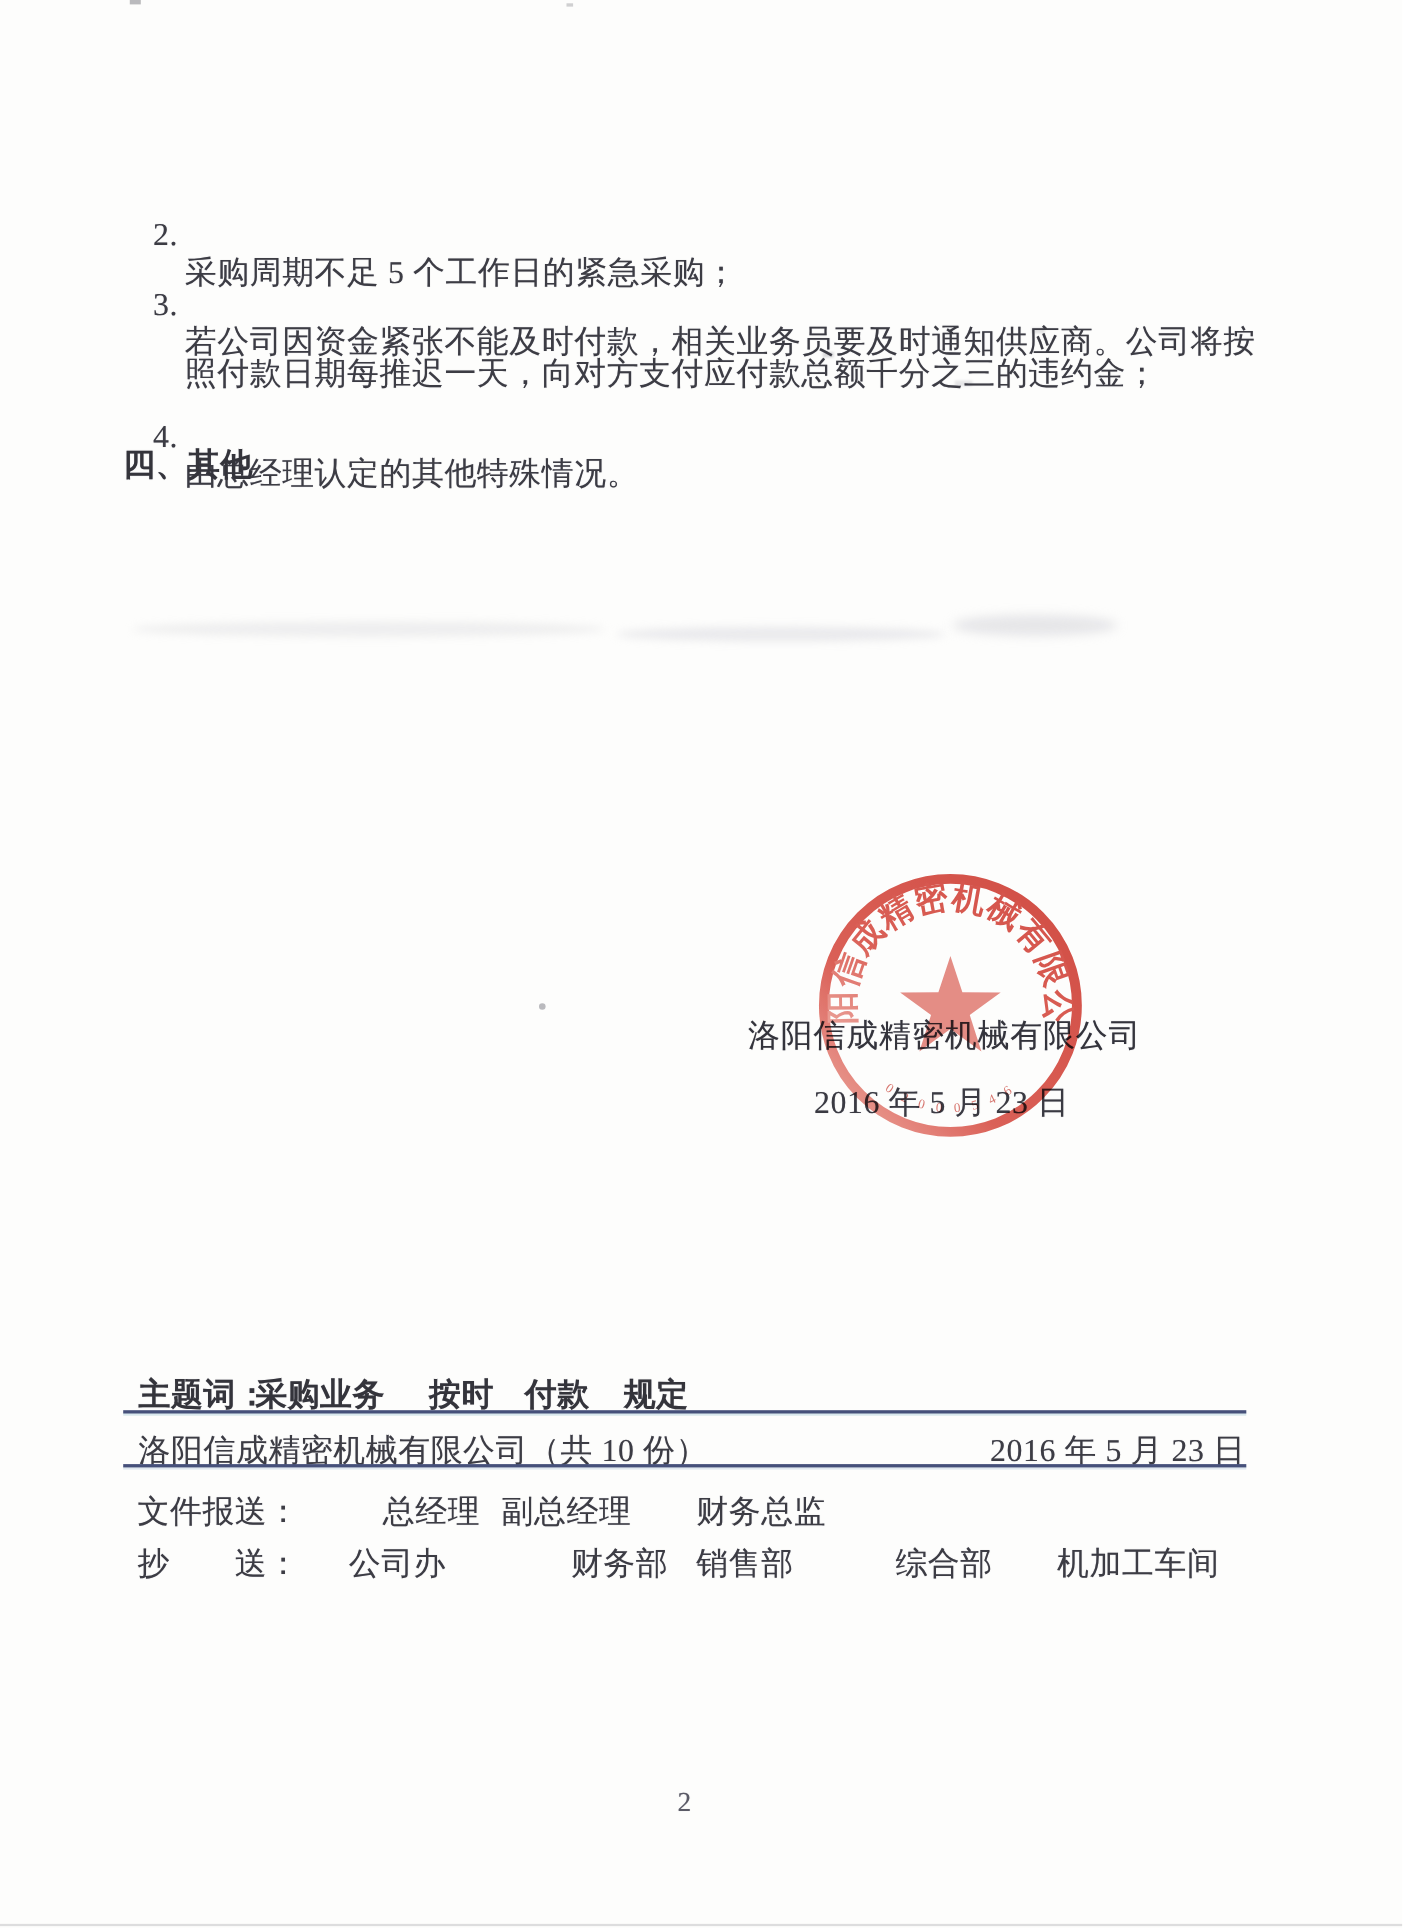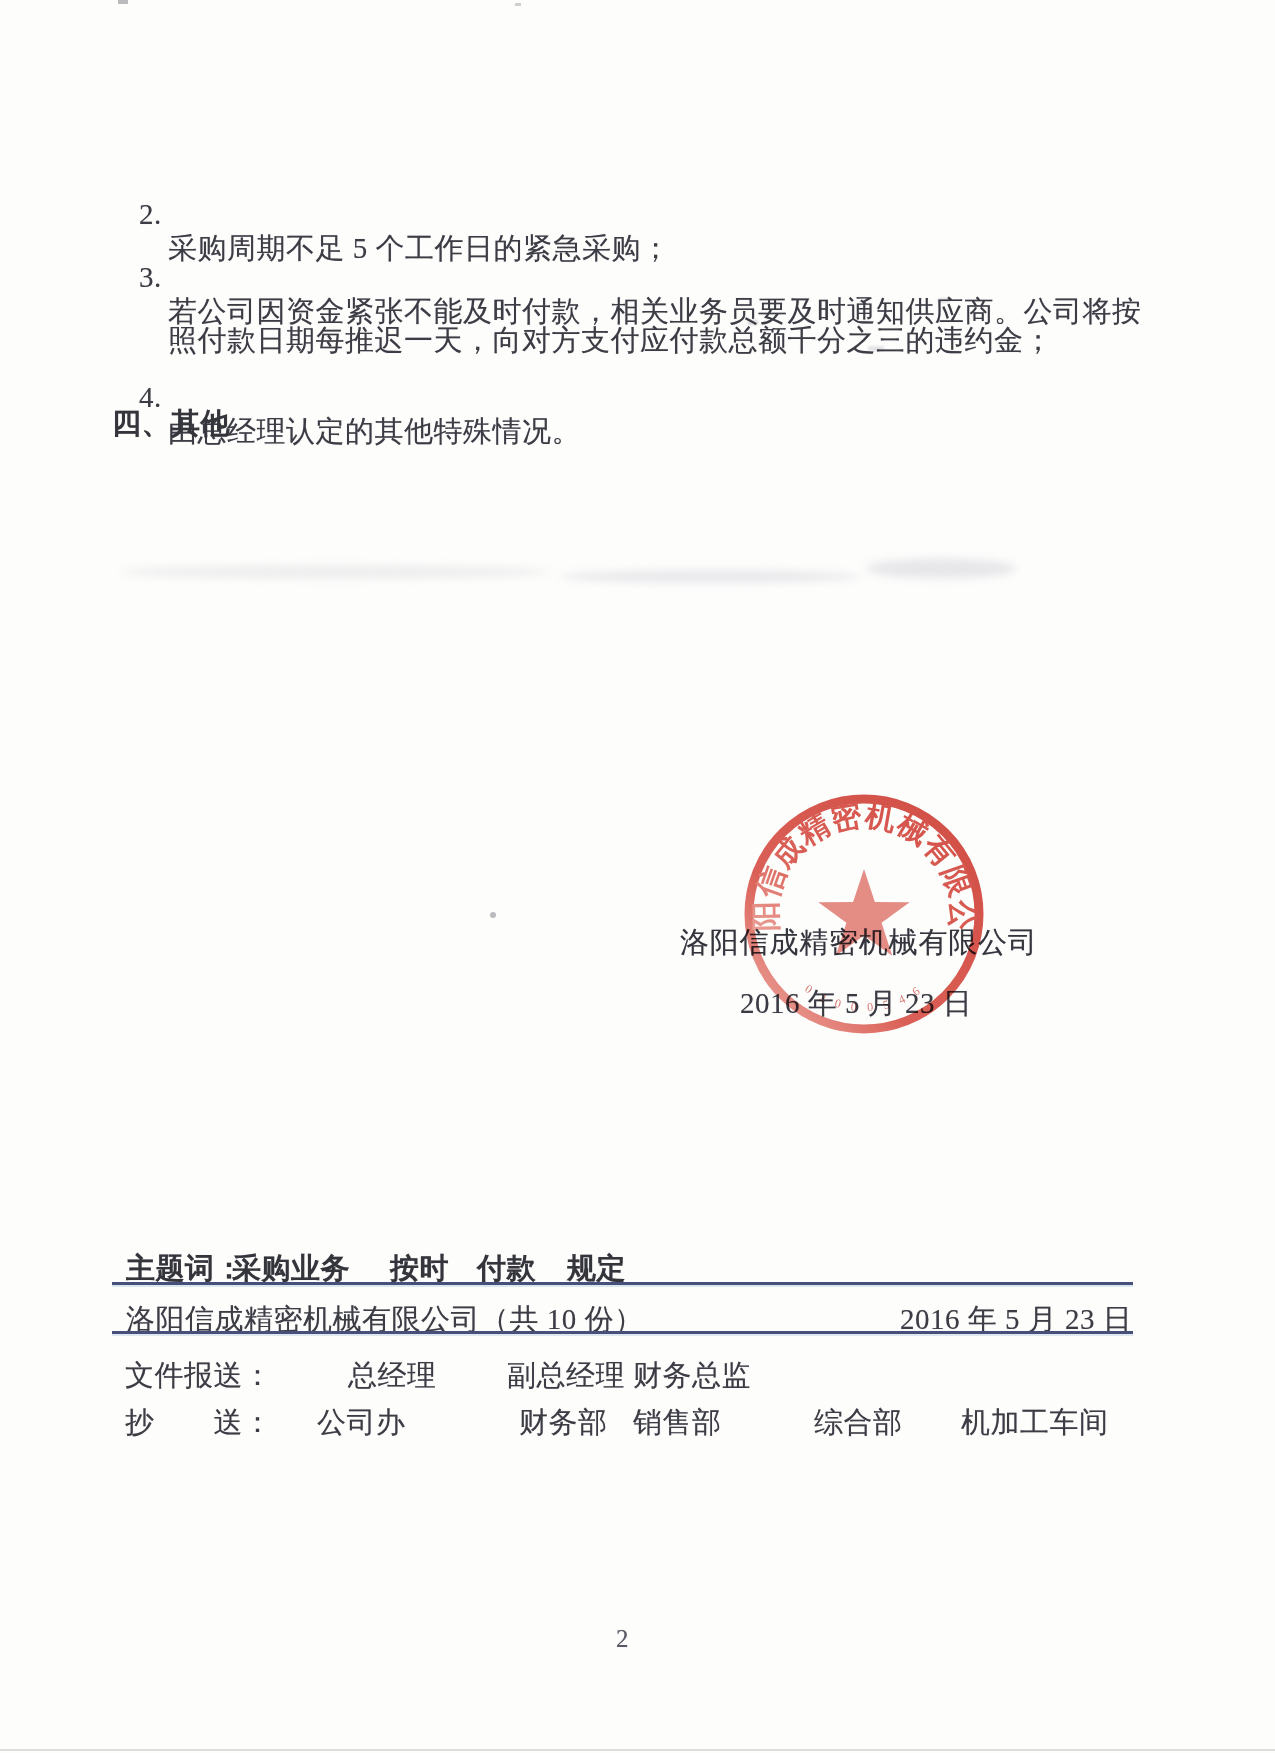--- a/index.html
+++ b/index.html
@@ -31,21 +31,21 @@
   .rule { position:absolute; left:112px; width:1021px; background:#46507a; }
   .rule1 { top:1282px; height:3px; box-shadow:0 2px 0 rgba(110,170,190,0.25); }
   .rule2 { top:1331px; height:3px; box-shadow:0 2px 0 rgba(110,150,190,0.2); }
   .f-keywords { top:1251px; }
   .f-issuer   { top:1302px; }
   .f-report   { top:1358px; }
   .f-copy     { top:1405px; }
   .f-keywords span, .f-issuer span, .f-report span, .f-copy span { position:absolute; top:0; white-space:pre; }
   .kw-label { left:126px; } .kw0 { left:232px; } .kw1 { left:390px; } .kw2 { left:477px; } .kw3 { left:567px; }
   .iss-text { left:126px; } .iss-date { left:900px; }
-  .rp-label { left:125px; } .rp0 { left:317px;margin-left:31px; } .rp1 { left:507px;font-family:Liberation Serif, serif; } .rp2 { left:633px; }
+  .rp-label { left:125px; } .rp0 { left:317px;margin-left:31px; } .rp1 { left:456px;font-family:Liberation Serif, serif; } .rp2 { left:633px; }
   .cp-label { left:125px; } .cp0 { left:317px; } .cp1 { left:479px;margin-left:40px; } .cp2 { left:633px; } .cp3 { left:814px; } .cp4 { left:961px; }
   .page-num { top:1622px; left:616px; font-size:25px; color:#5a5a66; letter-spacing:0; }
   
   .art { position:absolute; pointer-events:none; }
   .smudge1 { left:120px; top:565px; width:430px; height:14px; background:rgba(208,208,213,0.32); filter:blur(4px); border-radius:50%; }
   .smudge2 { left:560px; top:570px; width:300px; height:13px; background:rgba(203,203,209,0.38); filter:blur(4px); border-radius:50%; }
   .smudge3 { left:866px; top:559px; width:150px; height:19px; background:rgba(198,198,205,0.42); filter:blur(5px); border-radius:50%; }
   .speck1 { left:748px; top:320px; width:10px; height:5px; background:rgba(150,150,156,0.32); filter:blur(1px); }
   .speck2 { left:938px; top:298px; width:12px; height:5px; background:rgba(160,160,166,0.28); filter:blur(1px); }
   .speck3 { left:490px; top:912px; width:6px; height:6px; background:rgba(120,120,128,0.5); border-radius:50%; filter:blur(0.5px); }

